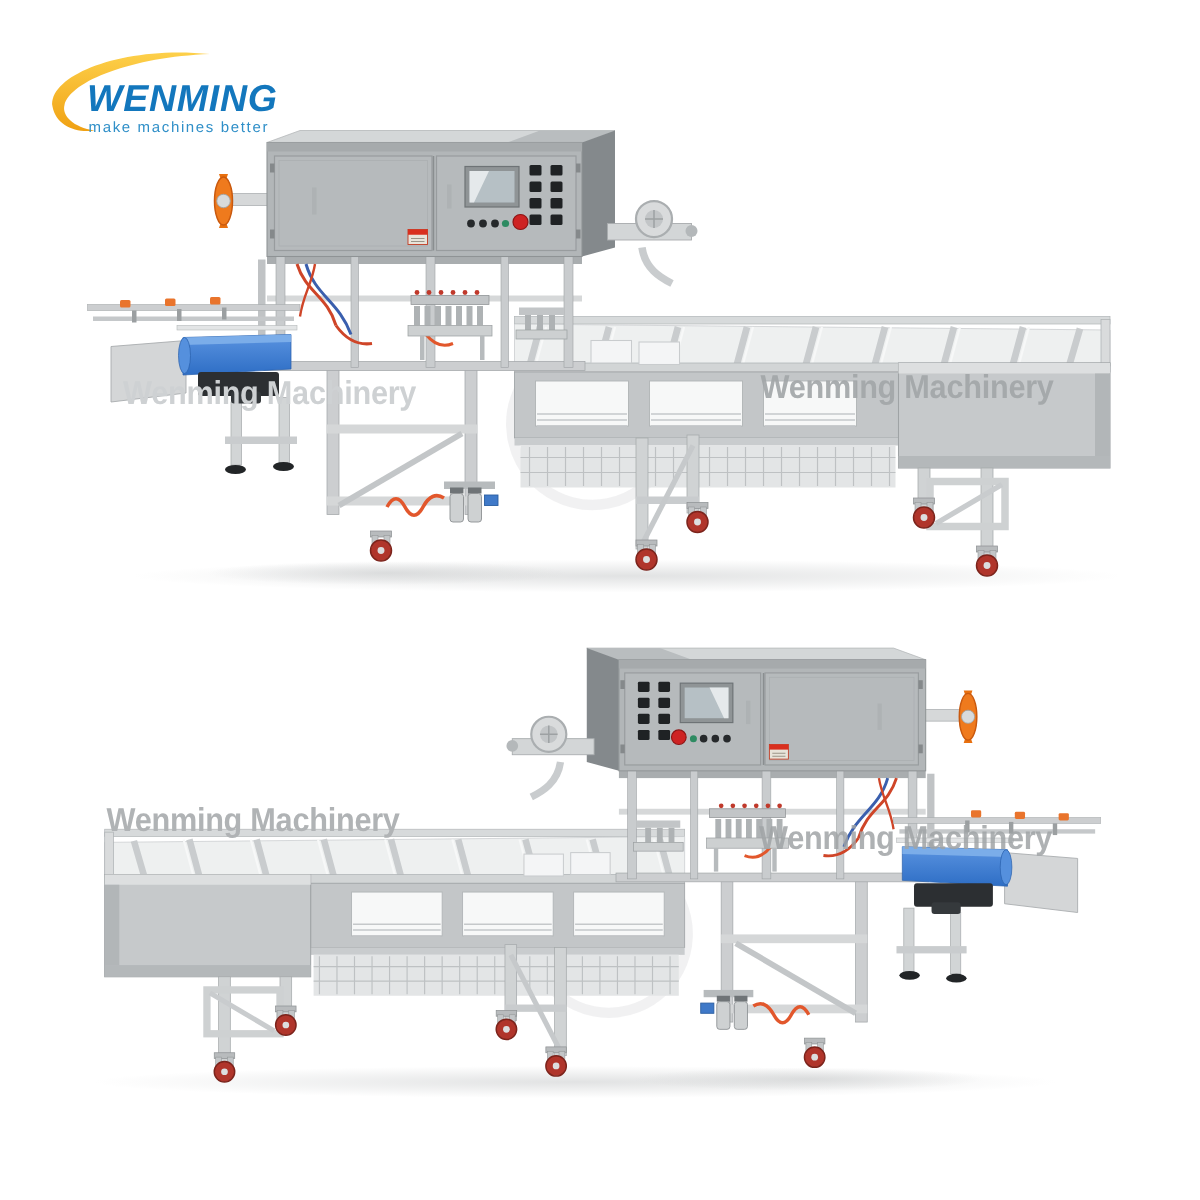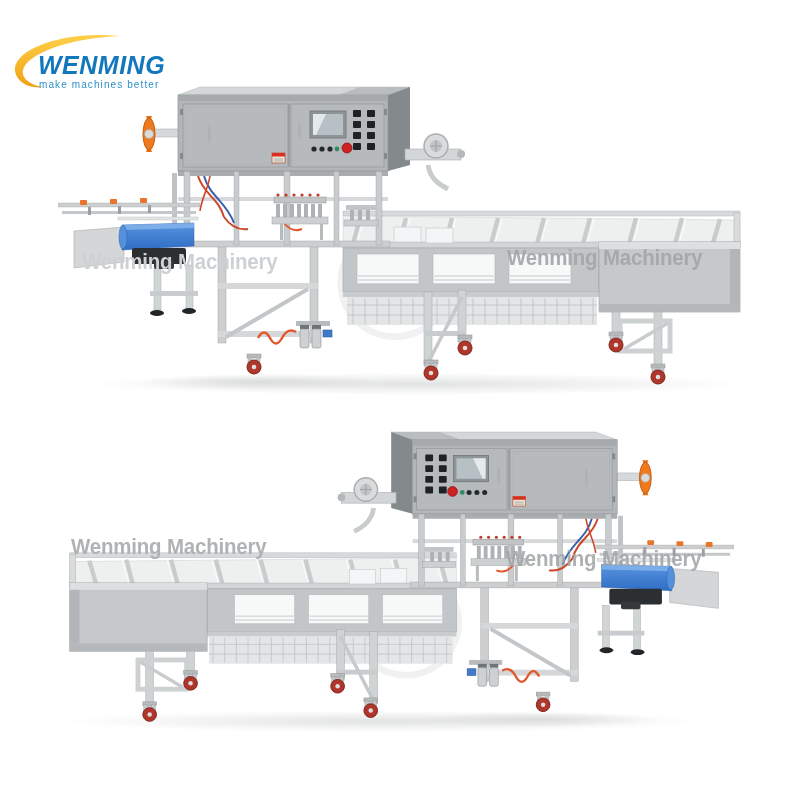--- a/index.html
+++ b/index.html
@@ -2,21 +2,21 @@
 <html><head>
 <meta charset="utf-8">
 <style>
   html,body{margin:0;padding:0;}
   body{
     width:800px;height:800px;background:#ffffff;position:relative;overflow:hidden;
     font-family:"Liberation Sans",sans-serif;
   }
   .canvas{position:absolute;inset:0;}
   
-  .logo{position:absolute;left:12px;top:30px;width:162px;height:64px;}
+  .logo{position:absolute;left:32px;top:30px;width:162px;height:64px;}
   .logo svg{width:100%;height:100%;display:block;}
   
   figure.machine{position:absolute;margin:0;padding:0;}
   .machine-top{left:58px;top:85px;width:690px;height:315px;}
   .machine-bottom{left:62px;top:430px;width:672px;height:307px;}
   .machine svg.art{width:100%;height:100%;display:block;}
   .mirrored svg.art{transform:scaleX(-1);}
   
   .wm{
     position:absolute;font-weight:700;font-size:22px;line-height:1;

